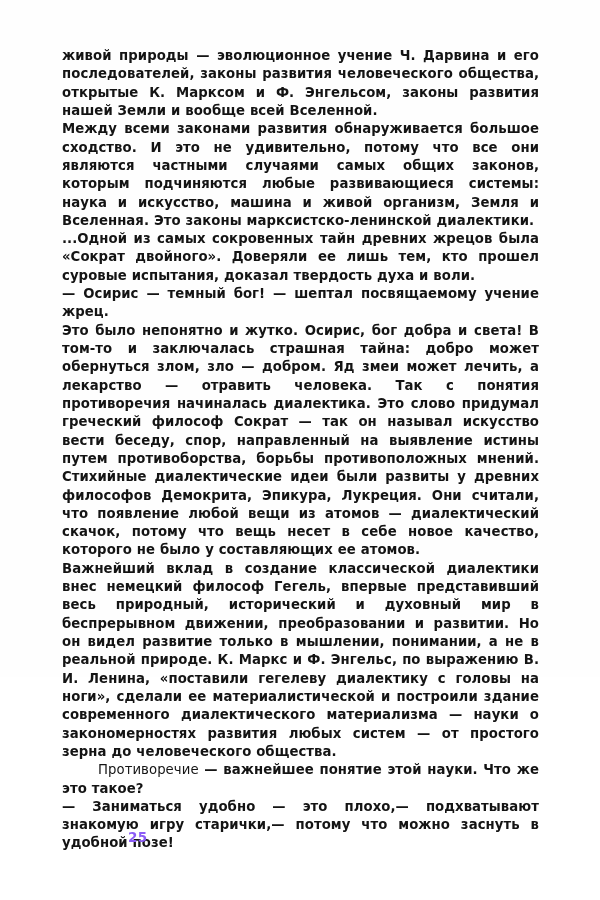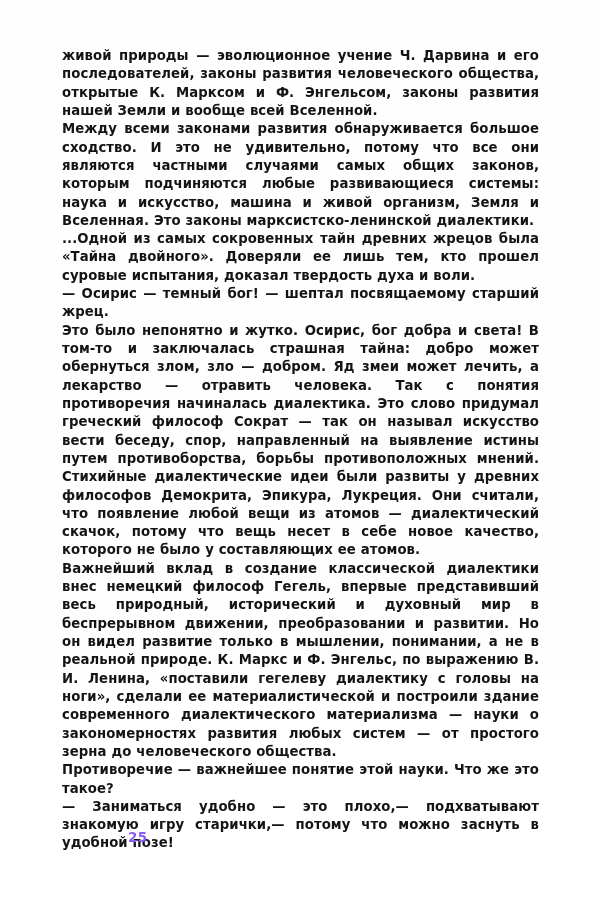--- a/index.html
+++ b/index.html
@@ -46,21 +46,22 @@
     -webkit-font-smoothing: none;
     hyphens: manual;
   }
 
   
   .para:last-child {
     text-align: justify;
   }
 
   .bold-term {
-    font-weight: 700;
+    font-weight: 400;
+    margin-left: 36px;
   }
 
   #page-number {
     position: absolute;
     left: 128px;
     top: 828px;
     color: #8b5cf6;
     font-size: 13.5px;
     font-weight: 700;
     line-height: 18px;
@@ -71,23 +72,23 @@
 <body>
 
 <div id="page">
 
   <div id="text-column">
 
     <p class="para">живой природы — эволюционное учение Ч. Дарвина и его последователей, законы развития человеческого общества, открытые К. Марксом и Ф. Энгельсом, законы развития нашей Земли и вообще всей Вселенной.</p>
 
     <p class="para">Между всеми законами развития обнаруживается большое сходство. И это не удивительно, потому что все они являются частными случаями самых общих законов, которым подчиняются любые развивающиеся системы: наука и искусство, машина и живой организм, Земля и Вселенная. Это законы марксистско-ленинской диалектики.</p>
 
-    <p class="para">...Одной из самых сокровенных тайн древних жрецов была «Тайна двойного». Доверяли ее лишь тем, кто прошел суровые испытания, доказал твердость духа и воли.</p>
+    <p class="para">...Одной из самых сокровенных тайн древних жрецов была «Сократ двойного». Доверяли ее лишь тем, кто прошел суровые испытания, доказал твердость духа и воли.</p>
 
-    <p class="para">— Осирис — темный бог! — шептал посвящаемому старший жрец.</p>
+    <p class="para">— Осирис — темный бог! — шептал посвящаемому учение жрец.</p>
 
     <p class="para">Это было непонятно и жутко. Осирис, бог добра и света! В том-то и заключалась страшная тайна: добро может обернуться злом, зло — добром. Яд змеи может лечить, а лекарство — отравить человека. Так с понятия противоречия начиналась диалектика. Это слово придумал греческий философ Сократ — так он называл искусство вести беседу, спор, направленный на выявление истины путем противоборства, борьбы противоположных мнений. Стихийные диалектические идеи были развиты у древних философов Демокрита, Эпикура, Лукреция. Они считали, что появление любой вещи из атомов — диалектический скачок, потому что вещь несет в себе новое качество, которого не было у составляющих ее атомов.</p>
 
     <p class="para">Важнейший вклад в создание классической диалектики внес немецкий философ Гегель, впервые представивший весь природный, исторический и духовный мир в беспрерывном движении, преобразовании и развитии. Но он видел развитие только в мышлении, понимании, а не в реальной природе. К. Маркс и Ф. Энгельс, по выражению В. И. Ленина, «поставили гегелеву диалектику с головы на ноги», сделали ее материалистической и построили здание современного диалектического материализма — науки о закономерностях развития любых систем — от простого зерна до человеческого общества.</p>
 
     <p class="para"><span class="bold-term">Противоречие</span><span> — важнейшее понятие этой науки. Что же это такое?</span></p>
 
 
 
     <p class="para">— Заниматься удобно — это плохо,— подхватывают знакомую игру старички,— потому что можно заснуть в удобной позе!</p>

